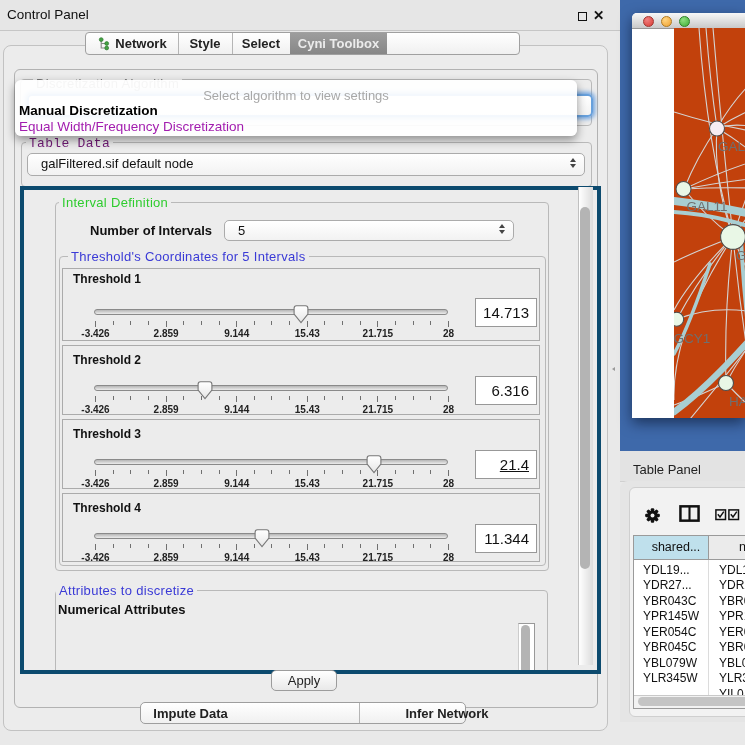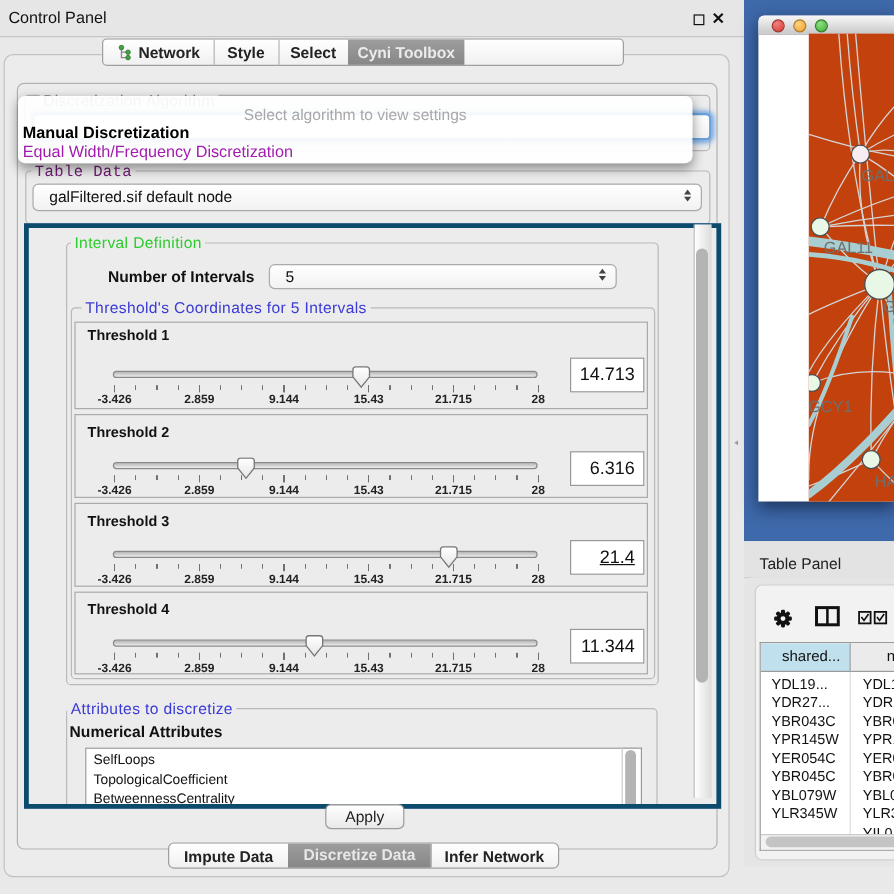--- a/index.html
+++ b/index.html
@@ -188,34 +188,30 @@
   <span class="tl" style="left:314.9px;top:58px;">21.715</span>
   <span class="tl" style="left:385.5px;top:58px;">28</span>
   <svg class="thumb" style="left:191px;top:35px;" width="16" height="19" viewBox="0 0 16 19">
     <path d="M3.5,0.8 h9 a2.4,2.4 0 0 1 2.4,2.4 v5.8 L8,17.6 1.1,9 V3.2 a2.4,2.4 0 0 1 2.4,-2.4 z" fill="url(#thg)" stroke="#777" stroke-width="1.1"></path>
   </svg>
   <div class="vbox" style="top:30px;height:27px;line-height:27px;">11.344</div>
 </div>
   <div class="group" style="left:31px;top:400px;width:491px;height:120px;"></div>
   <div class="gtitle" style="left:32px;top:393px;color:#3a3ad6;">Attributes to discretize</div>
   <div class="abs" style="left:34px;top:412px;font-size:13px;font-weight:bold;color:#111;">Numerical Attributes</div>
-  <div class="abs" id="numlist">
-    <div style="padding:2px 0 0 6px;line-height:16.2px;">SelfLoops<br>TopologicalCoefficient<br>BetweennessCentrality</div>
-  </div>
   <div class="abs" id="listsb"></div>
   <div class="abs" id="listthumb"></div>
 </div>
 <div class="abs" id="vscroll"></div>
 <div class="abs" id="vthumb"></div>
 <div class="abs" id="applybtn">Apply</div>
 <div class="abs" id="bottabs">
   <div class="seg" style="left:0;width:99px;">Impute Data</div>
-  <div class="seg" id="botdark" style="height:20px;line-height:20px;">Discretize Data</div>
   <div class="sep" style="left:218px;height:20px;"></div>
-  <div class="seg" style="left:218px;width:106px;">Infer Network</div>
+  <div class="seg" style="left:218px;width:106px;padding-left:35px;">Infer Network</div>
 </div>
 <div class="abs" id="splitarrow"></div>
 <div class="abs" id="popup"></div>
 <div class="ptext" style="left:15px;top:88px;width:562px;text-align:center;font-size:13px;color:#a8a8a8;">Select algorithm to view settings</div>
 <div class="ptext" style="left:19px;top:103px;font-size:13.5px;font-weight:bold;color:#000;">Manual Discretization</div>
 <div class="ptext" style="left:19px;top:118.5px;font-size:13.5px;color:#a21caf;">Equal Width/Frequency Discretization</div>
 <div class="abs" id="blue"></div>
 <div class="abs" id="macwin"></div>
 <div class="abs" id="mactitle"></div>
 <div class="abs light" style="left:643px;background:radial-gradient(circle at 35% 30%,#f08080,#d93b34);border:1px solid #a03530;"></div>

